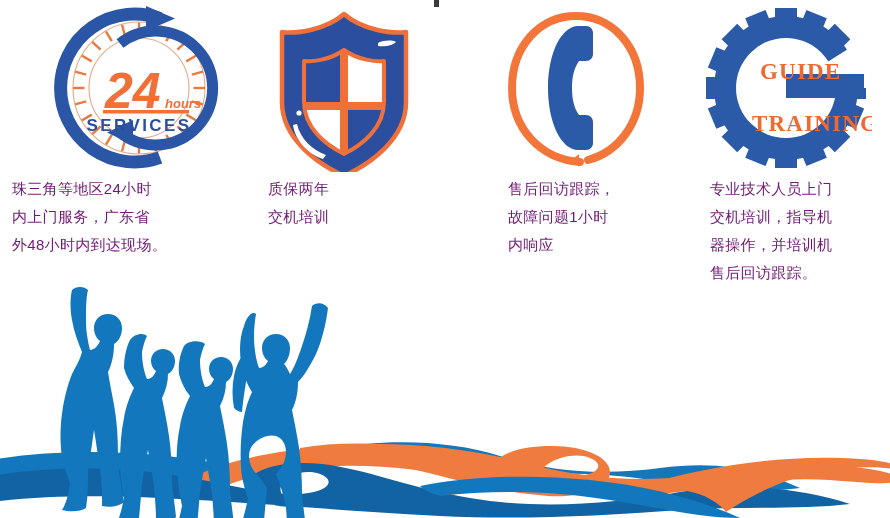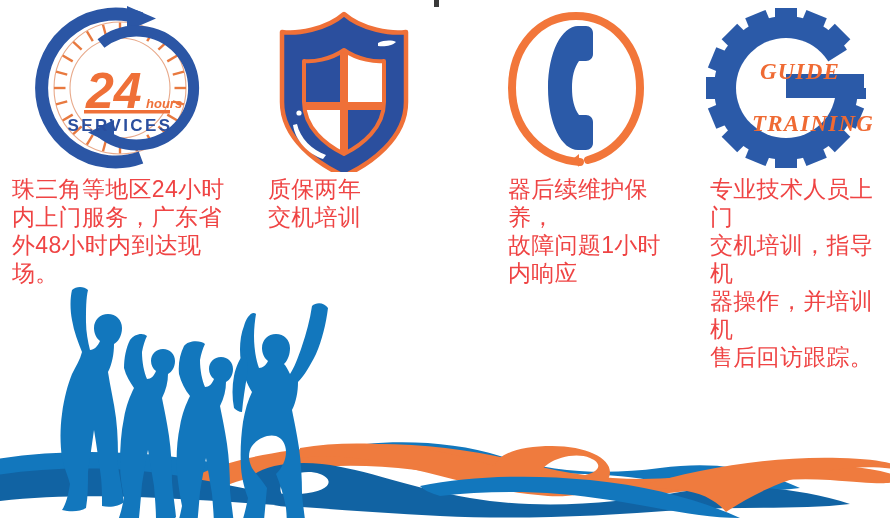--- a/index.html
+++ b/index.html
@@ -44,28 +44,28 @@
   .feature-2 { width: 208px; }
   .feature-3 { width: 212px; }
 
   .icon-wrap {
     position: relative;
     height: 175px;
     display: flex;
     align-items: center;
     justify-content: center;
   }
-  .feature-0 .icon-wrap { padding-left: 8px; }
+  .feature-0 .icon-wrap { padding-left: 8px; justify-content: flex-end; }
   .feature-1 .icon-wrap { padding-right: 14px; }
   .feature-2 .icon-wrap { padding-left: 4px; }
-  .feature-3 .icon-wrap { padding-left: 4px; font-style: italic; }
+  .feature-3 .icon-wrap { padding-left: 4px; }
 
   .caption {
-    color: #ef4444;
-    font-size: 23px;
+    color: #701a75;
+    font-size: 15px;
     line-height: 28px;
     letter-spacing: 0.3px;
     white-space: pre-line;
     font-family: "Liberation Sans", "DejaVu Sans", sans-serif;
   }
   .feature-0 .caption { padding-left: 12px; }
   .feature-1 .caption { padding-left: 36px; }
   .feature-2 .caption { padding-left: 38px; }
   .feature-3 .caption { padding-left: 32px; }
 
@@ -226,21 +226,21 @@
                    C 93 114, 90 111, 86 111
                    L 79 111
                    C 74 104, 72 95, 72 84
                    C 72 73, 74 64, 79 57
                    L 86 57
                    C 90 57, 93 54, 93 50
                    L 93 29
                    C 93 25, 90 22, 86 22 Z" fill="#2b5aa8"></path>
         </svg>
       </div>
-      <div class="caption">器后续维护保养，
+      <div class="caption">售后回访跟踪，
 故障问题1小时
 内响应</div>
     </div>
 
     <div class="feature feature-3">
       <div class="icon-wrap">
         <svg width="172" height="168" viewBox="0 0 172 168">
           <defs>
 
             <mask id="gearMask">

